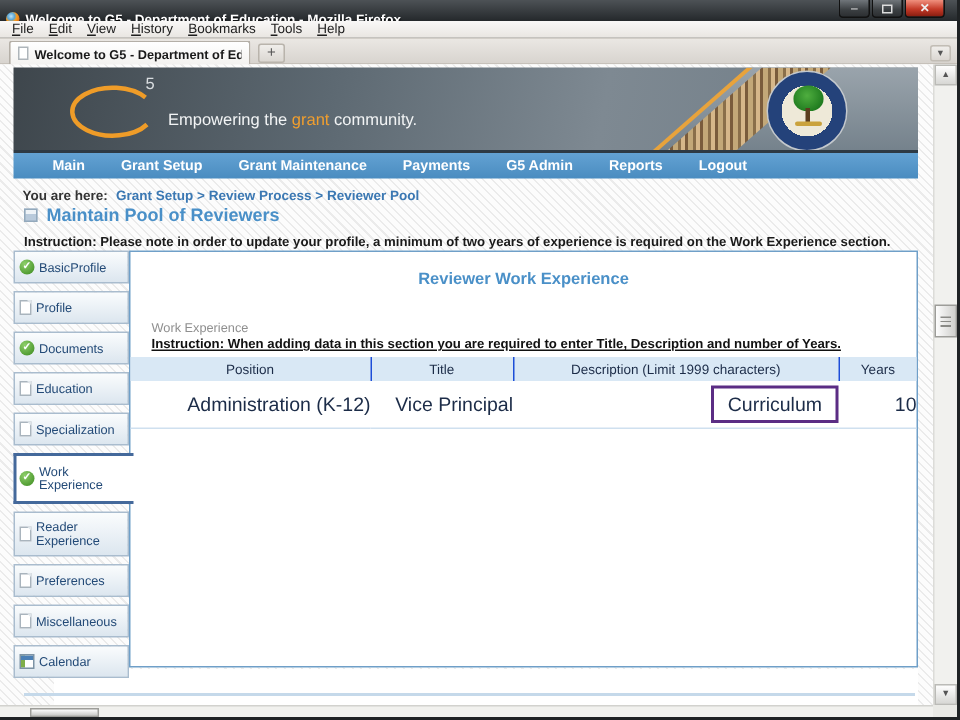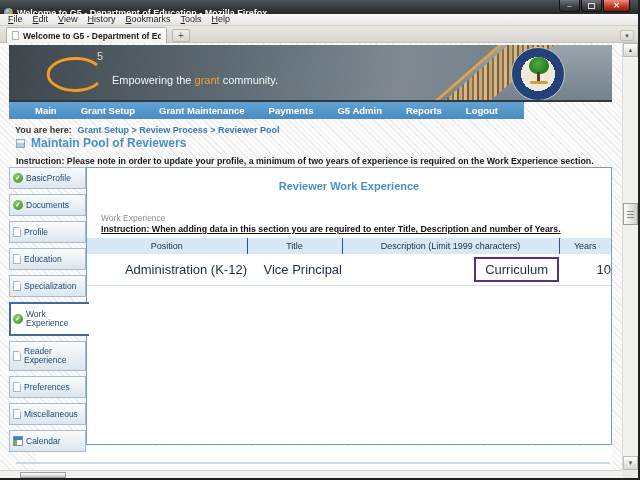--- a/index.html
+++ b/index.html
@@ -66,21 +66,21 @@
   .tagline .orange { color:#f09e2e; }
   .seal { position:absolute; left:502px; top:2px; width:54px; height:54px; border-radius:50%;
     background:radial-gradient(circle,#eee9d8 0 17px,#24427a 17px 26px,#1b3462 26px);
     border:1px solid #c3c8cd; }
   .seal-crown { position:absolute; left:17px; top:9px; width:20px; height:17px; border-radius:50% 50% 45% 45%;
     background:radial-gradient(circle at 45% 40%,#4fae3f,#1e7a1e 75%); }
   .seal-trunk { position:absolute; left:25px; top:24px; width:3px; height:10px; background:#5a3d1e; }
   .seal-base { position:absolute; left:18px; top:33px; width:18px; height:3px; border-radius:2px; background:#caa23c; }
 
   
-  .navbar { position:absolute; top:59px; left:9px; width:515px; height:17px;
+  .navbar { position:absolute; top:59px; left:9px; width:603px; height:17px;
     background:linear-gradient(#63a2d3,#4a8cc0); display:flex; align-items:center; padding-left:14px; }
   .nav-item { color:#fff; font-weight:bold; font-size:9.5px; padding:0 12px; white-space:nowrap; }
 
   
   .breadcrumb { position:absolute; top:82px; left:15px; font-size:9px; font-weight:bold; color:#333; }
   .breadcrumb .path { color:#3b78b3; margin-left:3px; }
   .page-title-row { position:absolute; top:93px; left:16px; display:flex; align-items:center; gap:6px; }
   .pt-icon { width:9px; height:9px; border:1px solid #93a9bc; flex:none;
     background:linear-gradient(#eef3f7 0 3px,#b9cadb 3px), #b9cadb; }
   .pt-text { font-size:12px; font-weight:bold; color:#4a90c8; }
@@ -218,26 +218,26 @@
       </div>
 
       <div class="instruction1">Instruction: Please note in order to update your profile, a minimum of two years of experience is required on the Work Experience section.</div>
 
       <div class="sidebar">
         <div class="side-item">
           <span class="icon-check">✓</span>
           <span>BasicProfile</span>
         </div>
         <div class="side-item">
+          <span class="icon-page"></span>
+          <span>Profile</span>
+        </div>
+        <div class="side-item">
           <span class="icon-check">✓</span>
           <span>Documents</span>
-        </div>
-        <div class="side-item">
-          <span class="icon-page"></span>
-          <span>Profile</span>
         </div>
         <div class="side-item">
           <span class="icon-page"></span>
           <span>Education</span>
         </div>
         <div class="side-item">
           <span class="icon-page"></span>
           <span>Specialization</span>
         </div>
         <div class="side-item selected">

